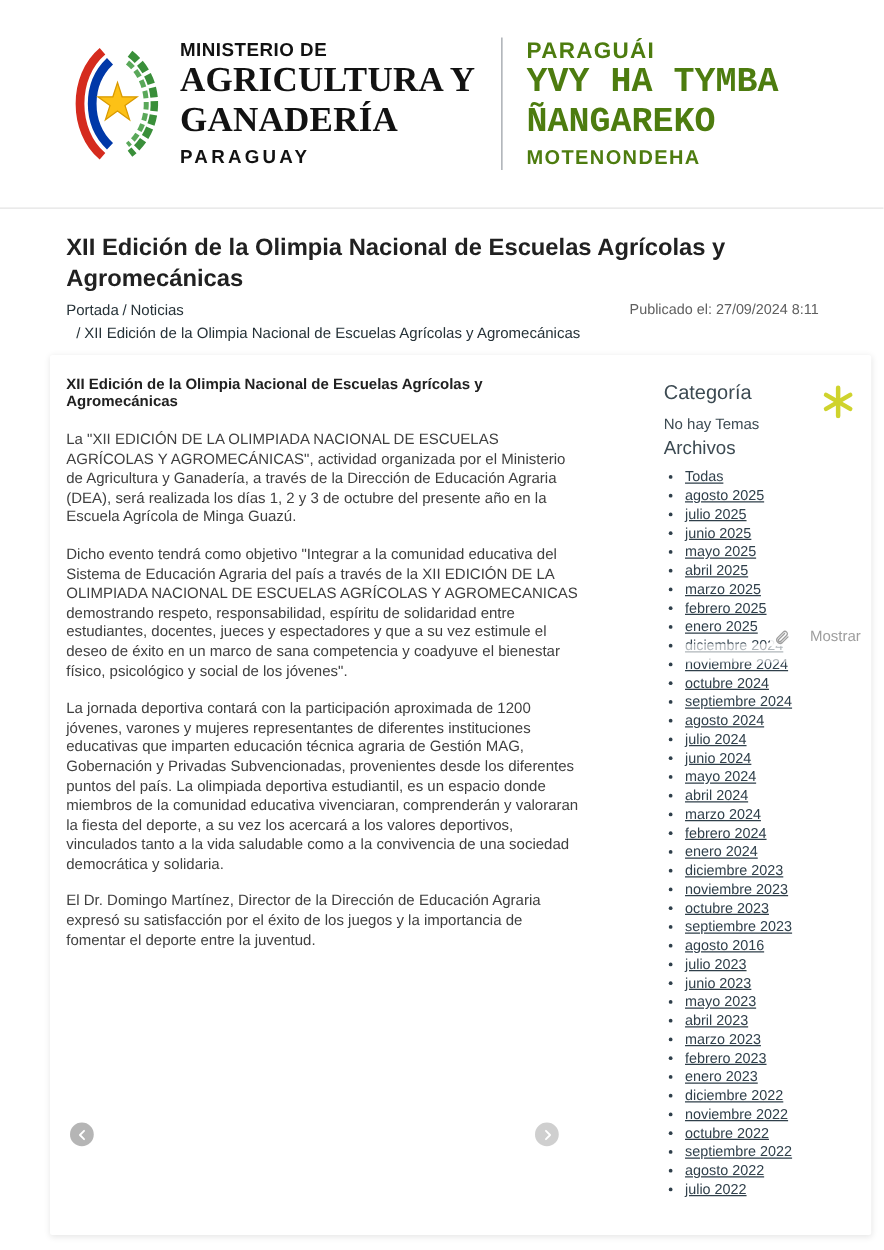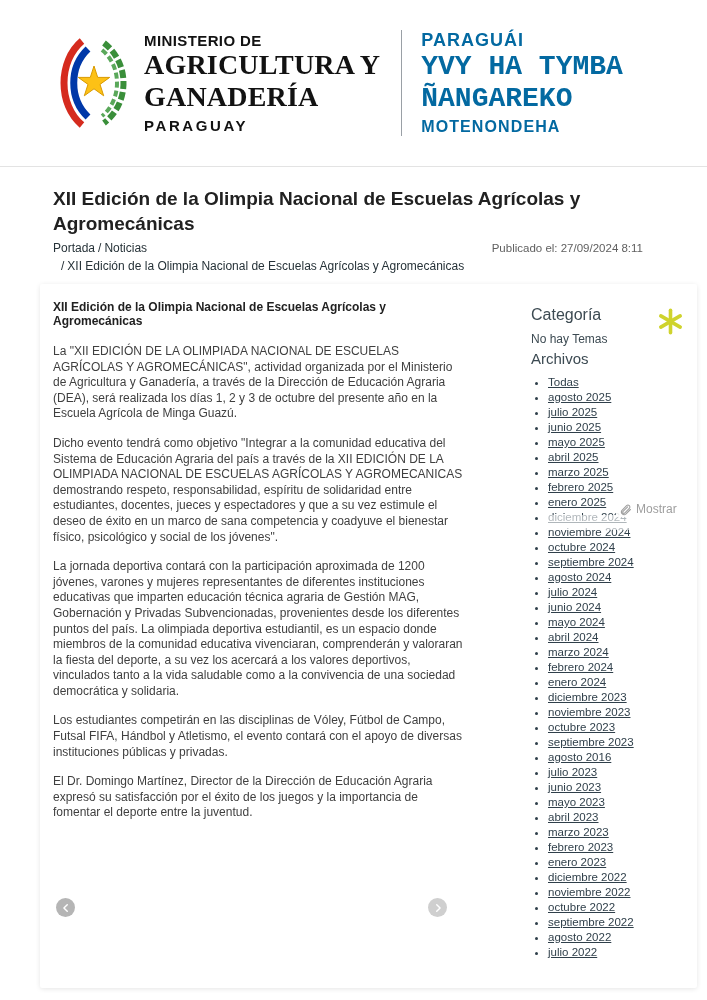--- a/index.html
+++ b/index.html
@@ -8,33 +8,33 @@
   .page { position:relative; width:707px; height:1000px; background:#ffffff; overflow:hidden; }
 
   
   .site-header { position:absolute; top:30px; left:52px; display:flex; align-items:center; }
   .logo svg { display:block; }
   .ministry-block { margin-left:8px; color:#121212; }
   .ministry-block .pre { font-size:15px; font-weight:bold; letter-spacing:.4px; }
   .ministry-block .big { font-family:Liberation Serif, serif; font-weight:bold; font-size:28px; line-height:1.14; letter-spacing:.2px; }
   .ministry-block .country { font-size:15px; font-weight:bold; letter-spacing:2.6px; margin-top:4px; }
   .header-divider { width:1px; height:106px; background:#9aa0a6; margin:0 19px 0 21px; }
-  .guarani-block { color:#0369a1; }
+  .guarani-block { color:#4d7c0f; }
   .guarani-block .pre { font-size:18px; font-weight:bold; letter-spacing:1px; }
   .guarani-block .big { font-family:Liberation Mono, monospace; font-weight:bold; font-size:28px; line-height:1.13; }
   .guarani-block .post { font-size:16px; font-weight:bold; letter-spacing:1.1px; margin-top:3px; }
   .header-rule { position:absolute; top:166px; left:0; width:707px; height:1px; background:#e3e3e3; }
 
   
   .page-title { position:absolute; top:186px; left:53px; width:622px; font-size:19px; line-height:1.34; color:#212121; font-weight:bold; }
   .breadcrumb { position:absolute; top:241px; left:53px; font-size:12px; color:#263238; }
   .breadcrumb a { color:#263238; cursor:pointer; }
   .breadcrumb .sep { margin:0 3px; }
   .crumb-line.current { margin-top:4px; padding-left:5px; }
-  .published { position:absolute; top:242px; right:64px; font-size:11.5px; color:#5f5f5f; }
+  .published { position:absolute; top:242px; right:52px; font-size:11.5px; color:#5f5f5f; }
 
   
   .content-card { position:absolute; top:284px; left:40px; width:657px; height:704px; background:#fff; box-shadow:0 1px 5px rgba(0,0,0,.10); border-radius:2px; }
 
   
   .article { position:absolute; top:300px; left:53px; width:412px; color:#3f3f3f; }
   .article h2 { font-size:12px; font-weight:bold; color:#212121; margin-bottom:16px; }
   .article p { font-size:12px; line-height:15.6px; margin-bottom:14px; }
 
   
@@ -42,21 +42,21 @@
   .sidebar .cat-title { font-size:16px; font-weight:400; color:#3c4a52; }
   .sidebar .cat-empty { font-size:12px; margin-top:8px; color:#3c4a52; }
   .sidebar .arch-title { font-size:15px; font-weight:400; margin-top:4px; color:#3c4a52; }
   .sidebar ul { margin-top:8px; padding-left:17px; list-style:disc; }
   .sidebar li { font-size:11.5px; line-height:15px; color:#2f3f4a; }
   .sidebar a { color:#2f3f4a; text-decoration:underline; cursor:pointer; }
 
   
   .asterisk { position:absolute; top:308px; left:657px; cursor:pointer; }
   .fade-overlay { position:absolute; top:515px; left:540px; width:110px; height:15px; background:rgba(255,255,255,.62); }
-  .mostrar { position:absolute; top:501px; left:616px; display:flex; align-items:center; gap:4px;
+  .mostrar { position:absolute; top:501px; left:616px; display:flex; align-items:center; gap:16px;
              background:rgba(255,255,255,.9); padding:1px 3px; font-size:12px; color:#9e9e9e; cursor:pointer; }
 
   
   .nav-btn { position:absolute; width:19px; height:19px; border-radius:50%; border:none;
              display:flex; align-items:center; justify-content:center; cursor:pointer; padding:0; }
   .nav-prev { top:898px; left:56px; background:#b5b5b5; }
   .nav-next { top:898px; left:428px; background:#cfcfcf; }
 </style>
 </head>
 <body>
@@ -105,21 +105,20 @@
   <article class="article">
     <h2>XII Edición de la Olimpia Nacional de Escuelas Agrícolas y Agromecánicas</h2>
     <div class="article-body">
 
         <p> La "XII EDICIÓN DE LA OLIMPIADA NACIONAL DE ESCUELAS AGRÍCOLAS Y AGROMECÁNICAS", actividad organizada por el Ministerio de Agricultura y Ganadería, a través de la Dirección de Educación Agraria (DEA), será realizada los días 1, 2 y 3 de octubre del presente año en la Escuela Agrícola de Minga Guazú.</p>
 
         <p>Dicho evento tendrá como objetivo "Integrar a la comunidad educativa del Sistema de Educación Agraria del país a través de la XII EDICIÓN DE LA OLIMPIADA NACIONAL DE ESCUELAS AGRÍCOLAS Y AGROMECANICAS demostrando respeto, responsabilidad, espíritu de solidaridad entre estudiantes, docentes, jueces y espectadores y que a su vez estimule el deseo de éxito en un marco de sana competencia y coadyuve el bienestar físico, psicológico y social de los jóvenes".</p>
 
         <p>La jornada deportiva contará con la participación aproximada de 1200 jóvenes, varones y mujeres representantes de diferentes instituciones educativas que imparten educación técnica agraria de Gestión MAG, Gobernación y Privadas Subvencionadas, provenientes desde los diferentes puntos del país. La olimpiada deportiva estudiantil, es un espacio donde miembros de la comunidad educativa vivenciaran, comprenderán y valoraran la fiesta del deporte, a su vez los acercará a los valores deportivos, vinculados tanto a la vida saludable como a la convivencia de una sociedad democrática y solidaria.</p>
 
-        <p>Los estudiantes competirán en las disciplinas de Vóley, Fútbol de Campo, Futsal FIFA, Hándbol y Atletismo, el evento contará con el apoyo de diversas instituciones públicas y privadas.</p>
 
         <p> El Dr. Domingo Martínez, Director de la Dirección de Educación Agraria expresó su satisfacción por el éxito de los juegos y la importancia de fomentar el deporte entre la juventud.</p>
       </div>
   </article>
 
   <aside class="sidebar">
     <div class="cat-title">Categoría</div>
     <div class="cat-empty">No hay Temas</div>
     <div class="arch-title">Archivos</div>
     <ul>

